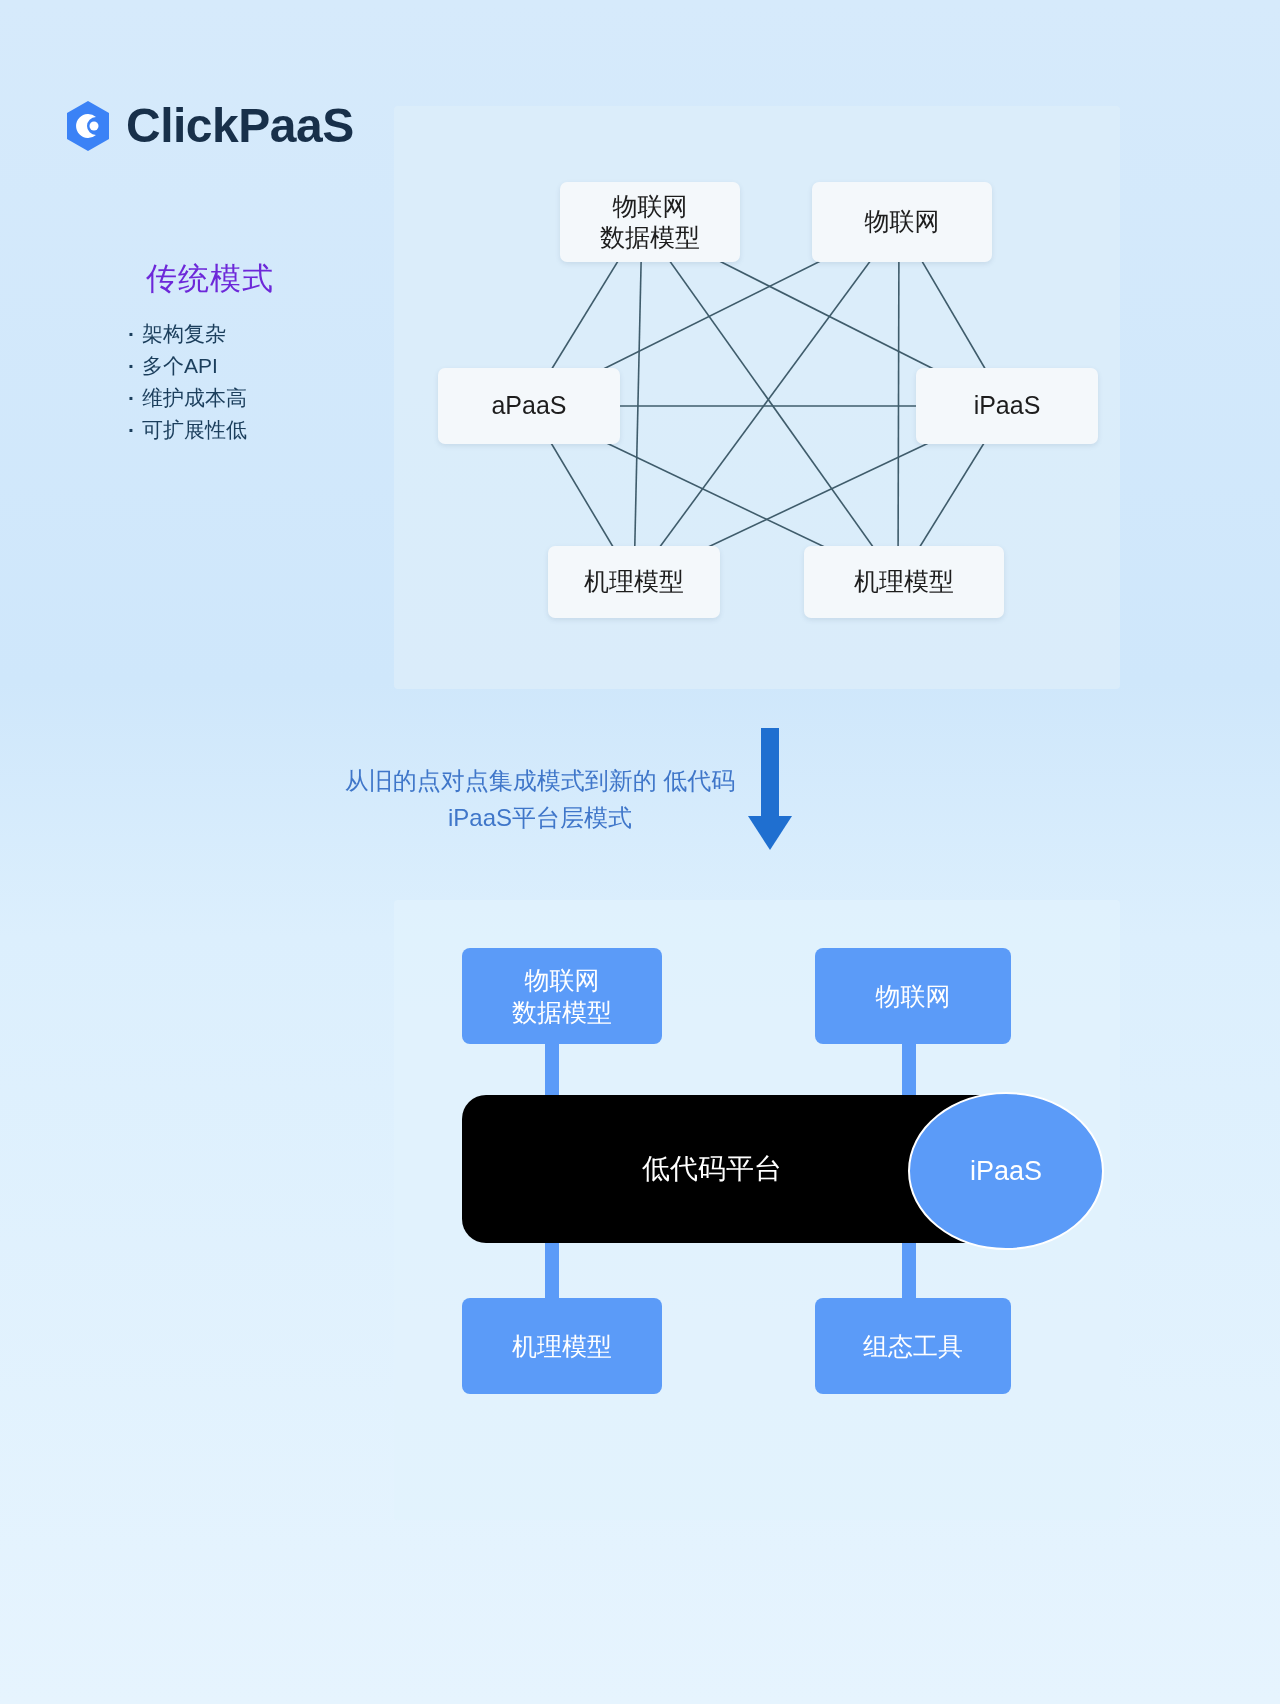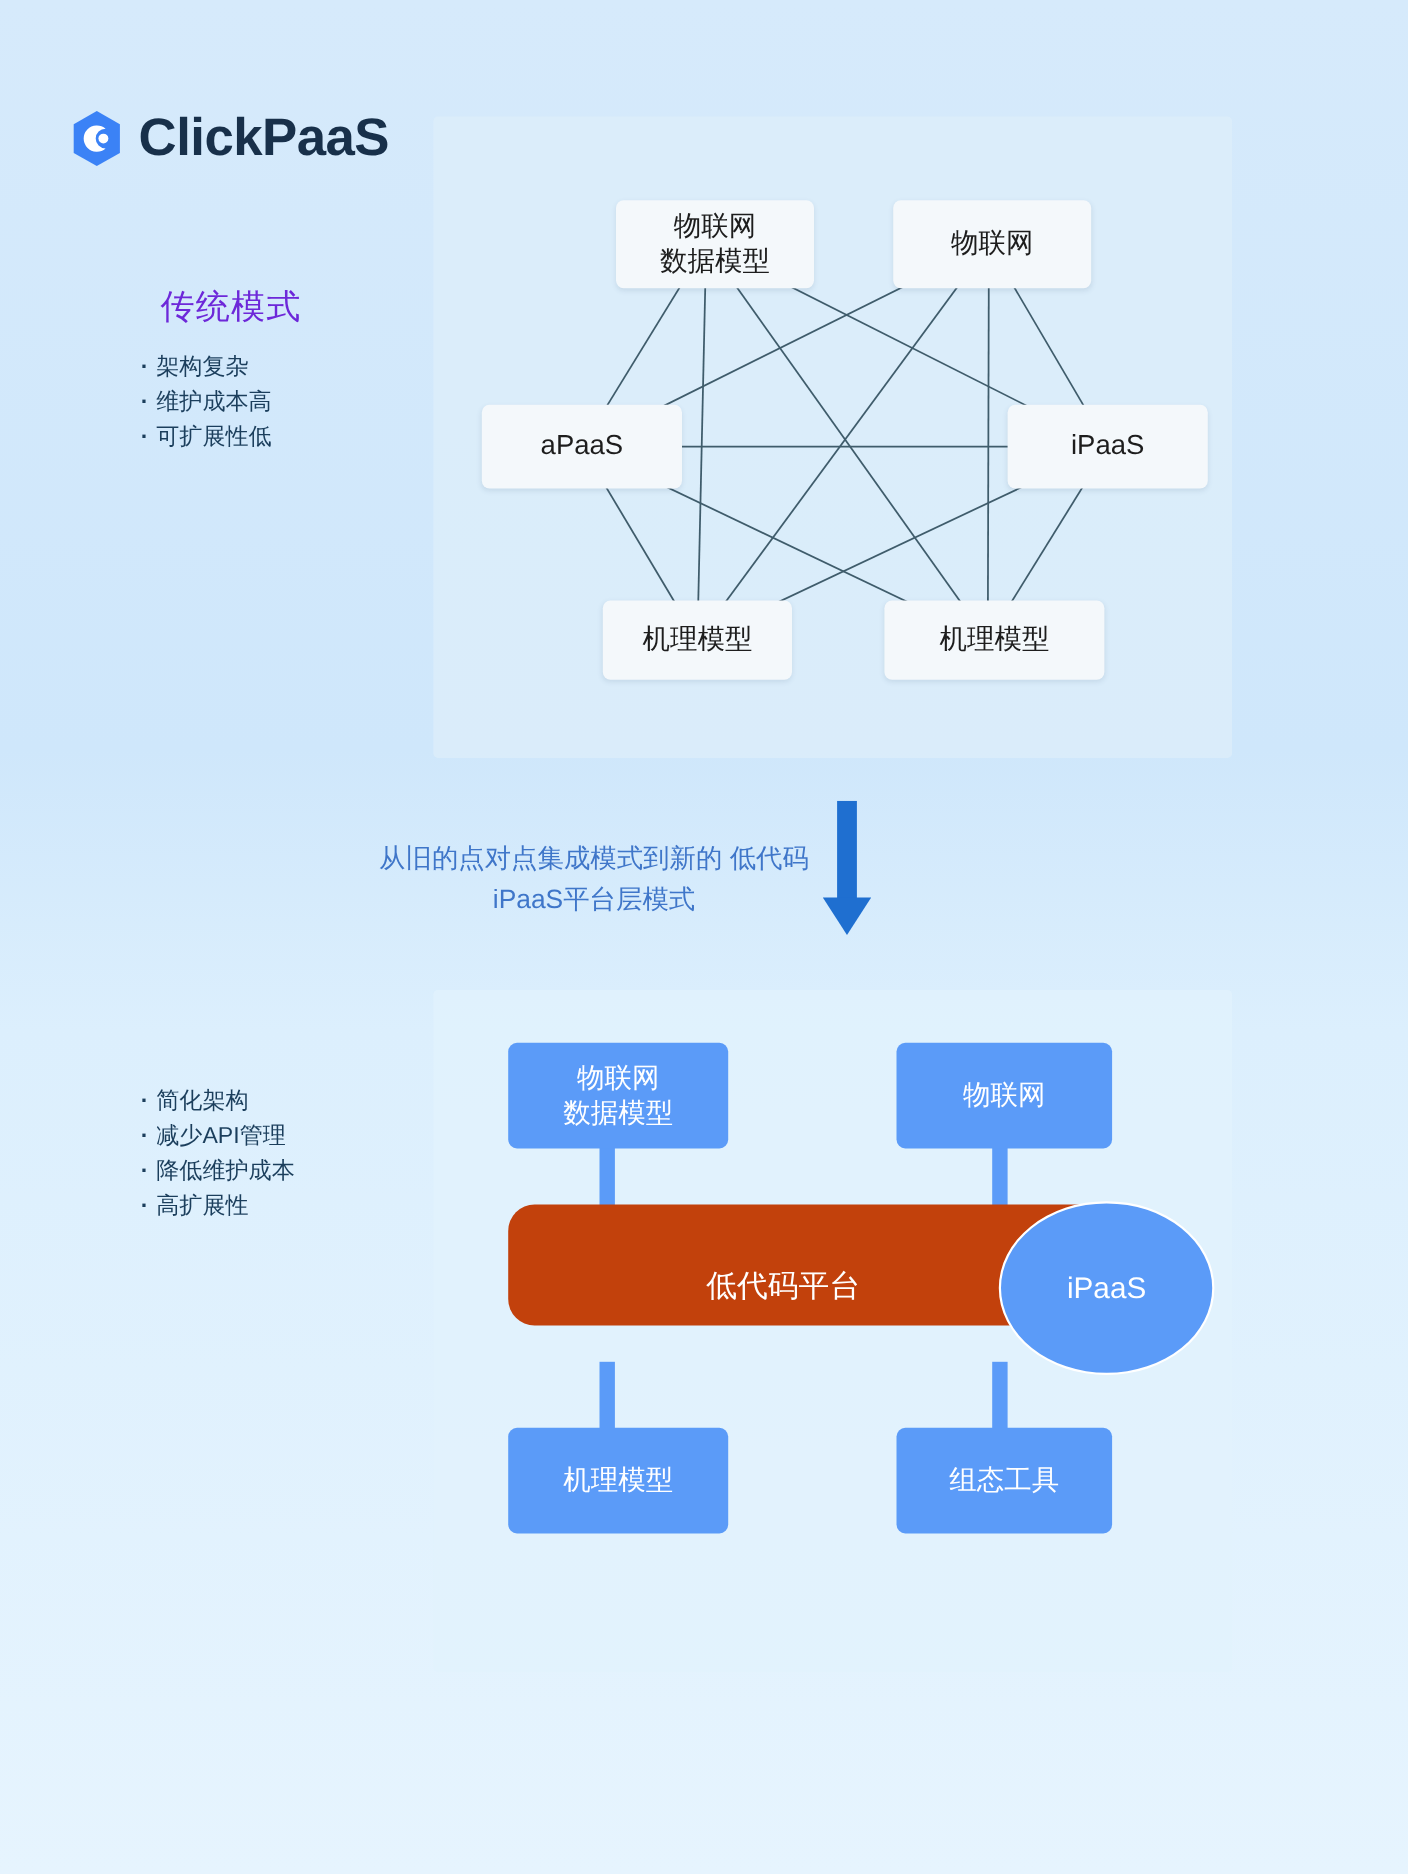--- a/index.html
+++ b/index.html
@@ -145,22 +145,22 @@
     color: #ffffff;
     font-size: 25px;
     line-height: 1.28;
     white-space: pre-line;
   }
   #platform-bar {
     position: absolute;
     left: 68px;
     top: 195px;
     width: 580px;
-    height: 110px;
-    background: #c2410c;
+    height: 148px;
+    background: #000000;
     border-radius: 24px;
     display: flex;
     align-items: center;
     color: #fff;
     font-size: 28px;
   }
   #platform-bar-label {
     position: absolute;
     left: 0;
     top: 0;
@@ -202,20 +202,21 @@
       <circle cx="30" cy="27" r="4.5" fill="#ffffff"></circle>
     </svg>
   </div>
   <div id="logo-text">ClickPaaS</div>
 </div>
 
 <div class="side-block" style="left:128px; top:258px;">
   <div class="side-title">传统模式</div>
   <ul class="bullet-list">
     <li>架构复杂</li>
+    <li>多个API</li>
     <li>维护成本高</li>
     <li>可扩展性低</li>
   </ul>
 </div>
 
 <div id="traditional-panel">
   <svg id="traditional-svg" width="726" height="583">
     <g stroke="#3f5c6b" stroke-width="1.6" fill="none">
 
       <line x1="248" y1="116" x2="613" y2="300"></line>
@@ -245,26 +246,20 @@
 </div>
 
 <div id="transition-text">从旧的点对点集成模式到新的
 低代码iPaaS平台层模式</div>
 <svg id="transition-arrow" viewBox="0 0 44 122">
   <rect x="13" y="0" width="18" height="92" fill="#1f6fd0"></rect>
   <polygon points="0,88 44,88 22,122" fill="#1f6fd0"></polygon>
 </svg>
 
 <div class="side-block" style="left:128px; top:985px;">
-  <ul class="bullet-list">
-    <li>简化架构</li>
-    <li>减少API管理</li>
-    <li>降低维护成本</li>
-    <li>高扩展性</li>
-  </ul>
 </div>
 
 <div id="platform-panel">
   <div id="platform-inner">
 
     <div class="pconn" style="left:151px; top:140px; height:60px;"></div>
     <div class="pconn" style="left:508px; top:140px; height:60px;"></div>
     <div class="pconn" style="left:151px; top:338px; height:62px;"></div>
     <div class="pconn" style="left:508px; top:338px; height:62px;"></div>
 

